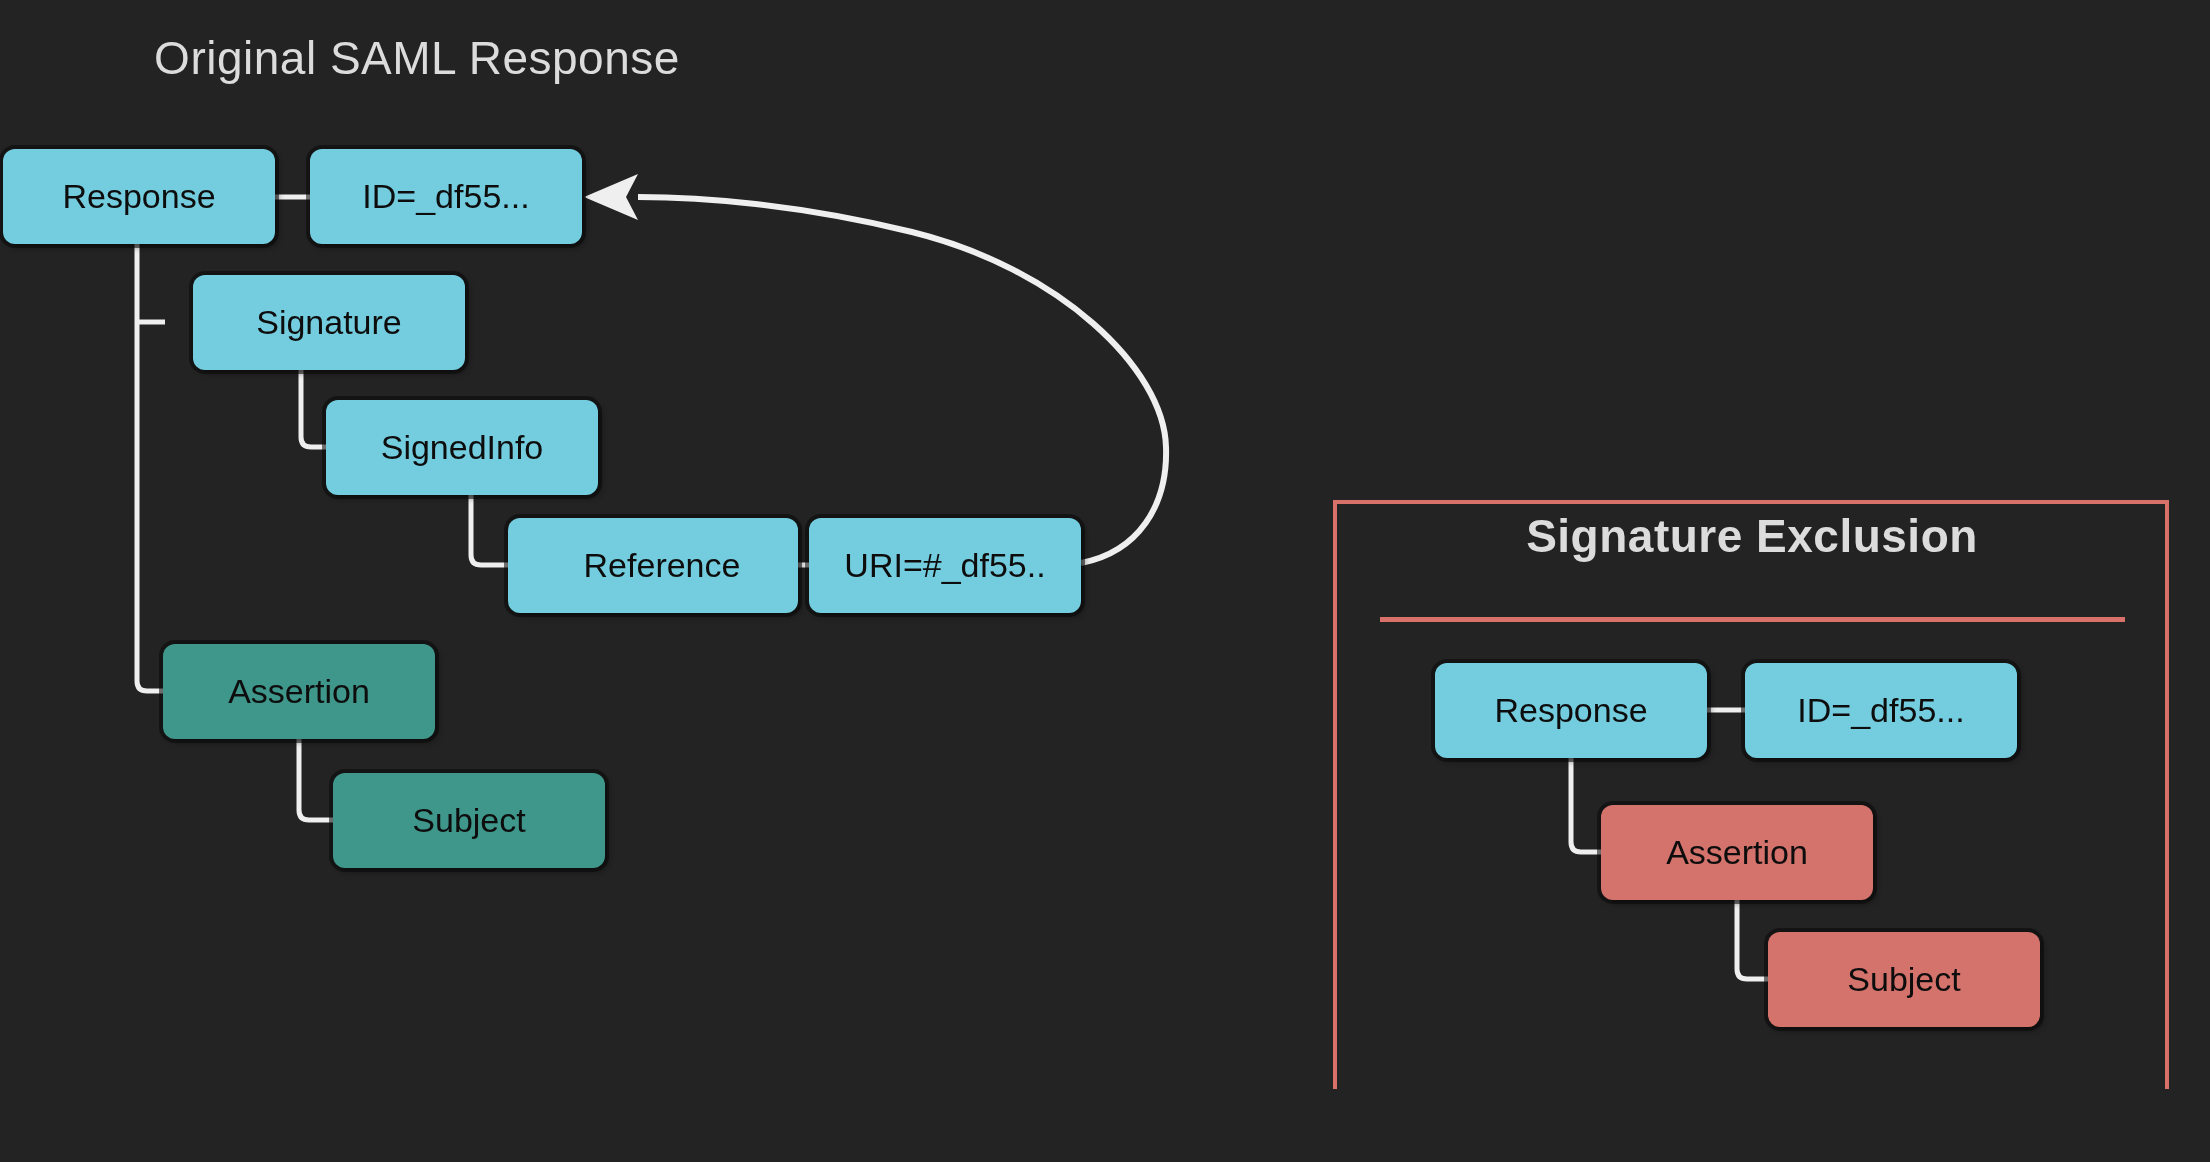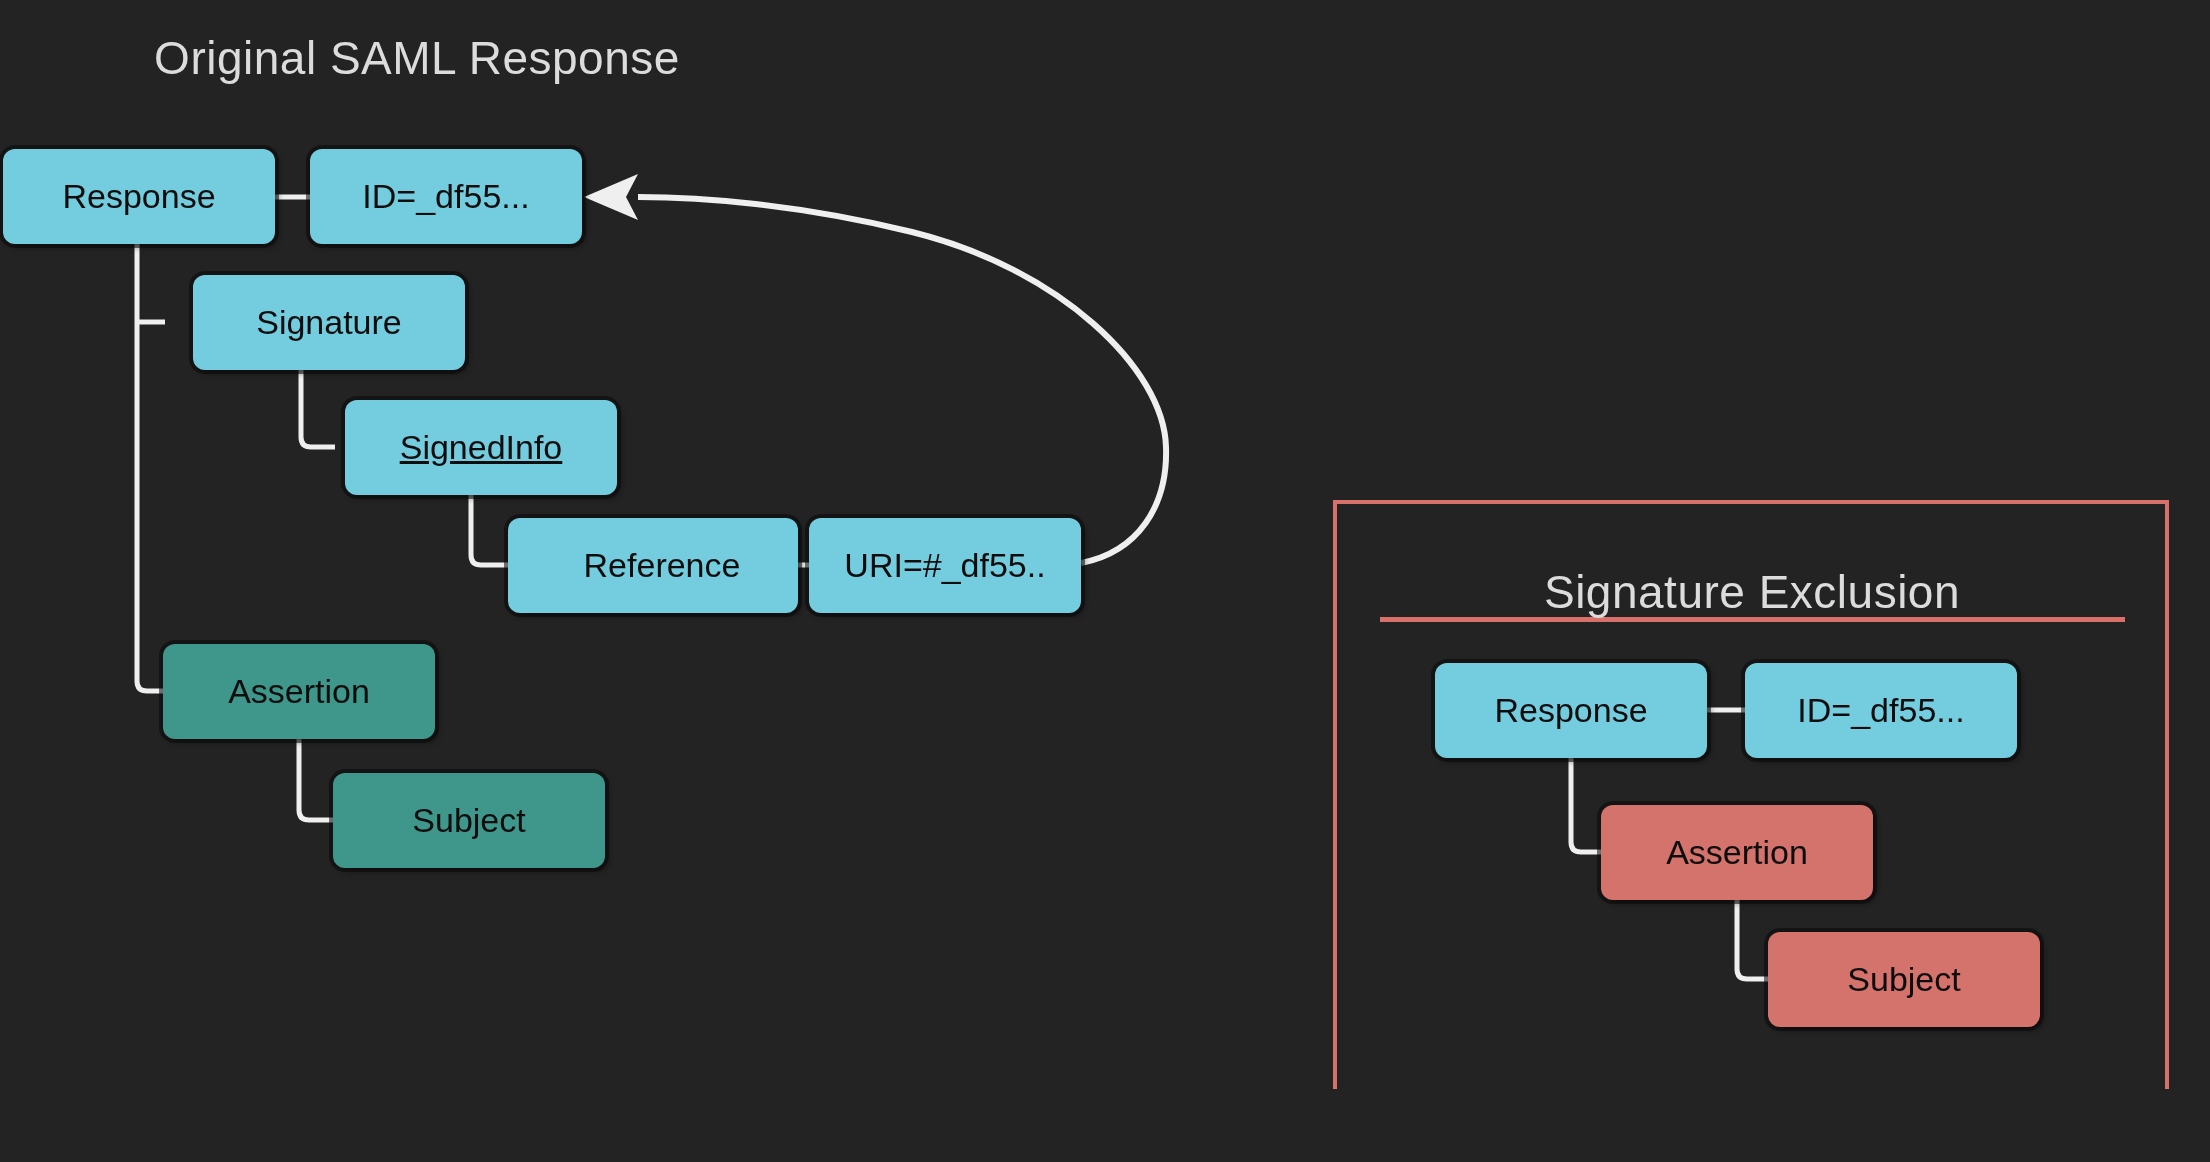--- a/index.html
+++ b/index.html
@@ -104,29 +104,29 @@
 
     <path d="M 1707 710 L 1745 710"></path>
     <path d="M 1571 758 L 1571 842 Q 1571 852 1581 852 L 1601 852"></path>
     <path d="M 1737 900 L 1737 969 Q 1737 979 1747 979 L 1768 979"></path>
   </svg>
 
   <div class="diagram-title" style="left:117px; top:30px;">Original SAML Response</div>
 
   <div id="exclusion-panel"></div>
 
-  <div class="diagram-title" style="left:1452px; top:564px;">Signature Exclusion</div>
+  <div class="diagram-title" style="left:1452px; top:508px;font-weight:bold;">Signature Exclusion</div>
 
   <div id="panel-divider"></div>
 
   <div id="nodes-layer">
       <div class="node role-signed" style="left: 3px; top: 149px;">Response</div>
       <div class="node role-signed" style="left: 310px; top: 149px;">ID=_df55...</div>
       <div class="node role-signed" style="left: 165px; top: 275px; margin-left: 28px;">Signature</div>
-      <div class="node role-signed" style="left: 345px; top: 400px; text-decoration: underline;">SignedInfo</div>
+      <div class="node role-signed" style="left: 326px; top: 400px;">SignedInfo</div>
       <div class="node role-signed" style="left: 508px; top: 518px; padding-left: 18px;">Reference</div>
       <div class="node role-signed" style="left: 809px; top: 518px;">URI=#_df55..</div>
       <div class="node role-assertion" style="left: 163px; top: 644px;">Assertion</div>
       <div class="node role-assertion" style="left: 333px; top: 773px;">Subject</div>
       <div class="node role-signed" style="left: 1435px; top: 663px;">Response</div>
       <div class="node role-signed" style="left: 1745px; top: 663px;">ID=_df55...</div>
       <div class="node role-excluded" style="left: 1601px; top: 805px;">Assertion</div>
       <div class="node role-excluded" style="left: 1768px; top: 932px;">Subject</div>
     </div>
 

